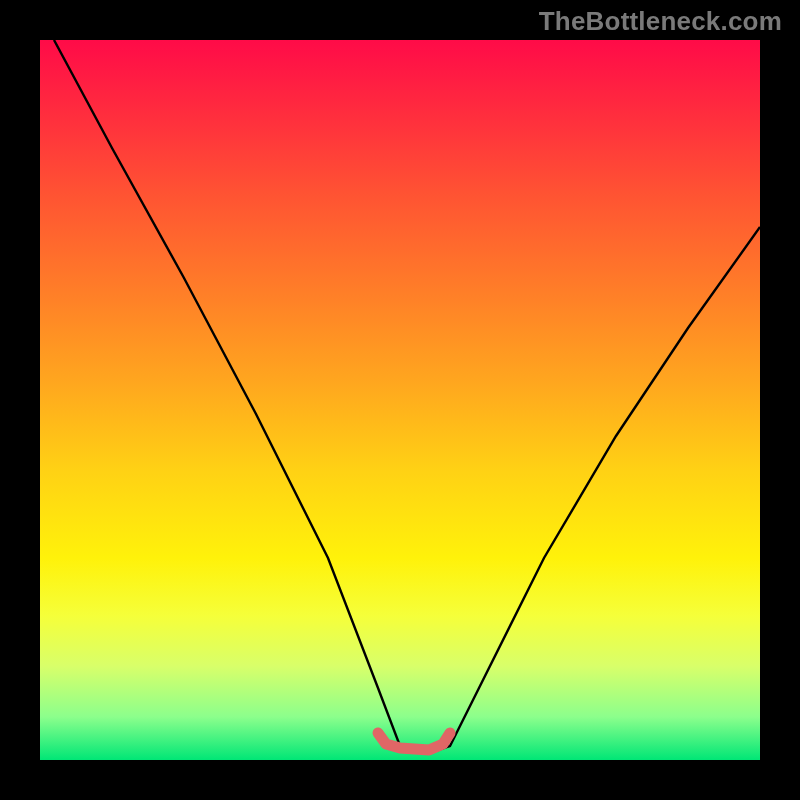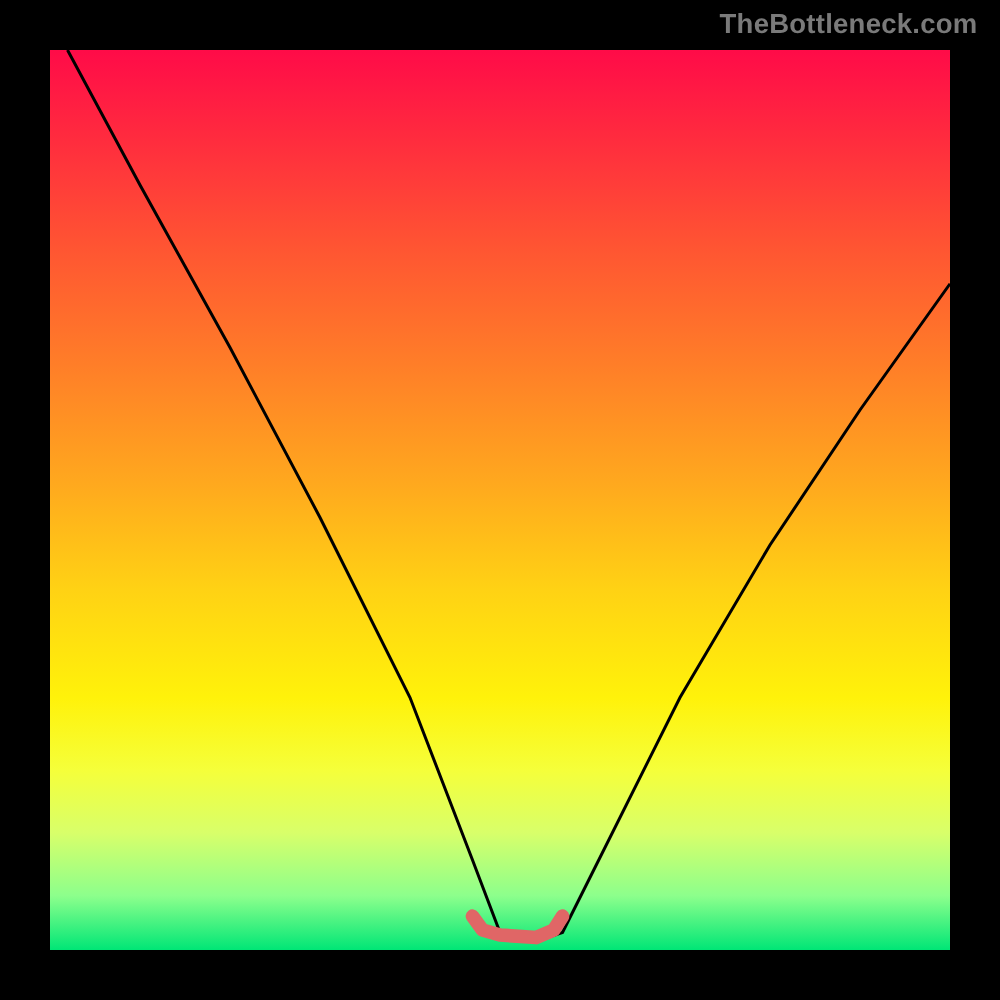--- a/index.html
+++ b/index.html
@@ -40,21 +40,21 @@
       #d8ff6a 87%,
       #8cff8c 94%,
       #00e676 100%
     );
   }
   .watermark {
     position: absolute;
     top: 6px;
     right: 18px;
     font-family: Arial, Helvetica, sans-serif;
-    font-size: 22px;
+    font-size: 26px;
     font-weight: 600;
     color: #7a7a7a;
     letter-spacing: 0.2px;
     user-select: none;
   }
   svg.curve {
     position: absolute;
     inset: 0;
   }
 </style>

